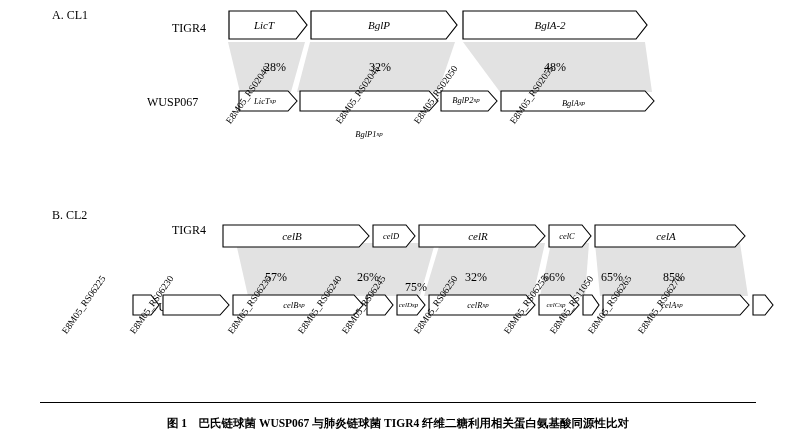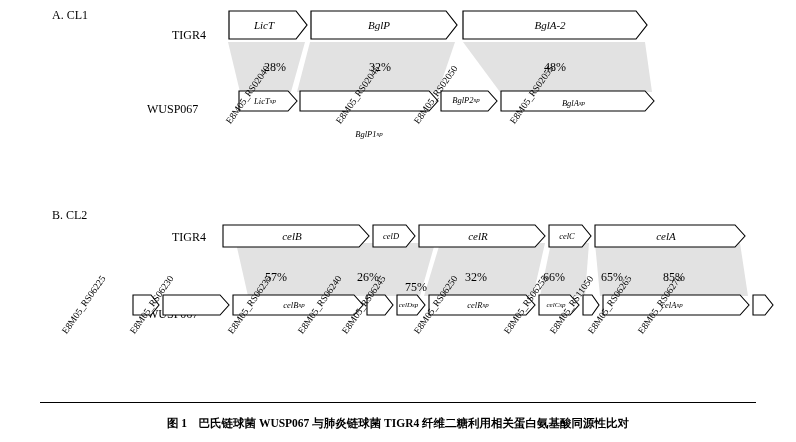--- a/index.html
+++ b/index.html
@@ -15,21 +15,20 @@
     position:absolute;
     font-family:"Liberation Serif", serif;
     font-size:12px;
     font-weight:normal;
   }
   .row-label{
     position:absolute;
     font-family:"Liberation Serif", serif;
     font-size:12px;
     white-space:nowrap;
-    margin-top:7px;
   }
   .gene{
     position:absolute;
     box-sizing:border-box;
   }
   .gene svg{display:block;}
   .gene-name{
     position:absolute;
     top:0;left:0;right:0;bottom:0;
     display:flex;align-items:center;justify-content:center;

